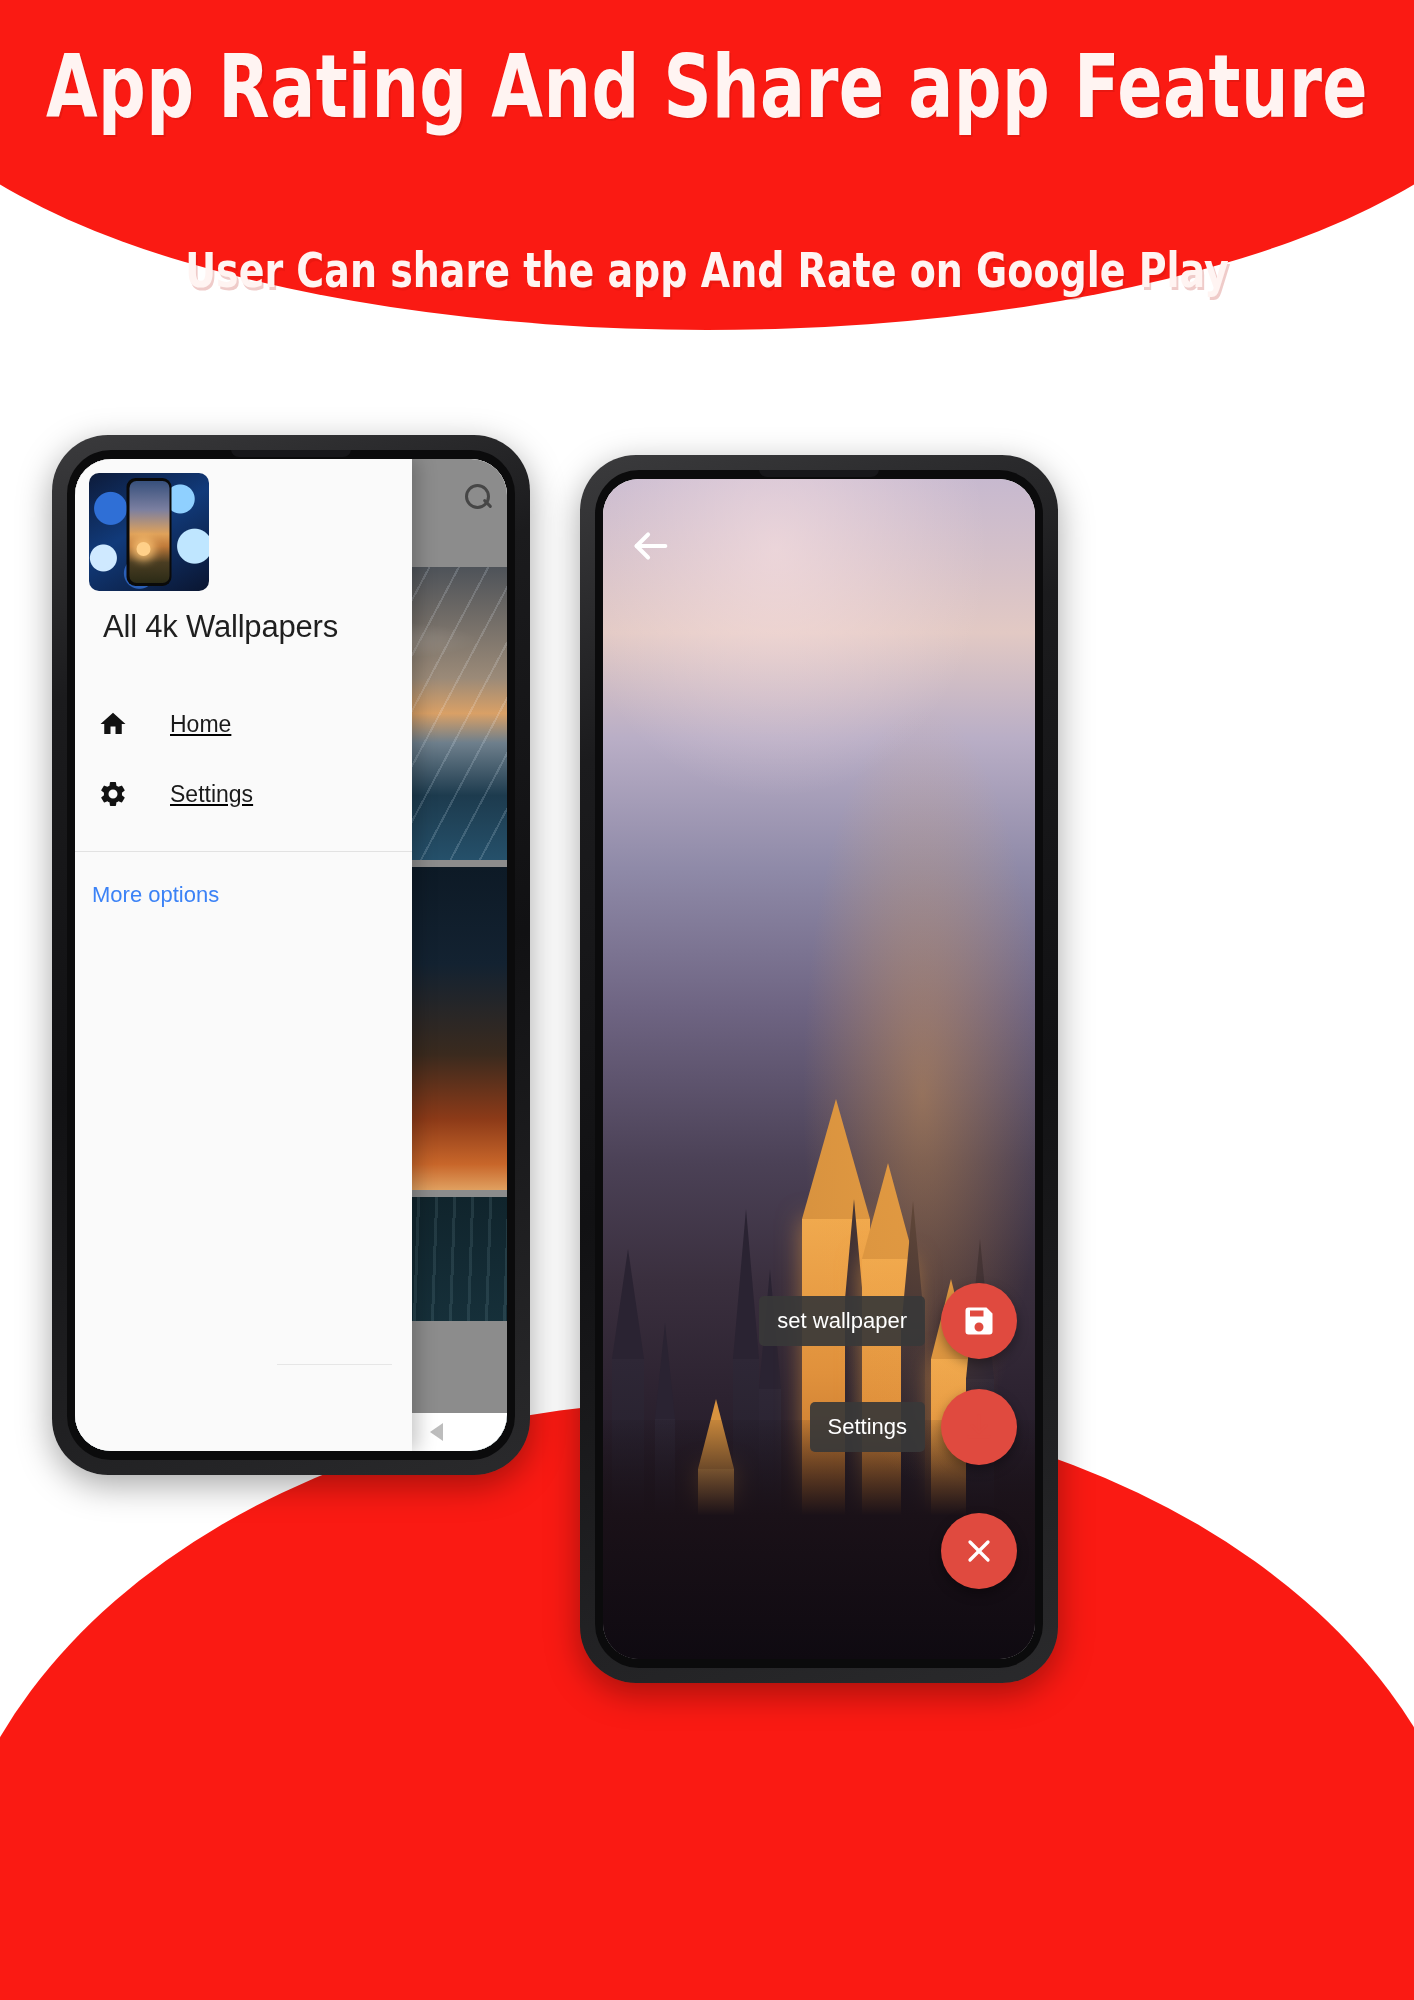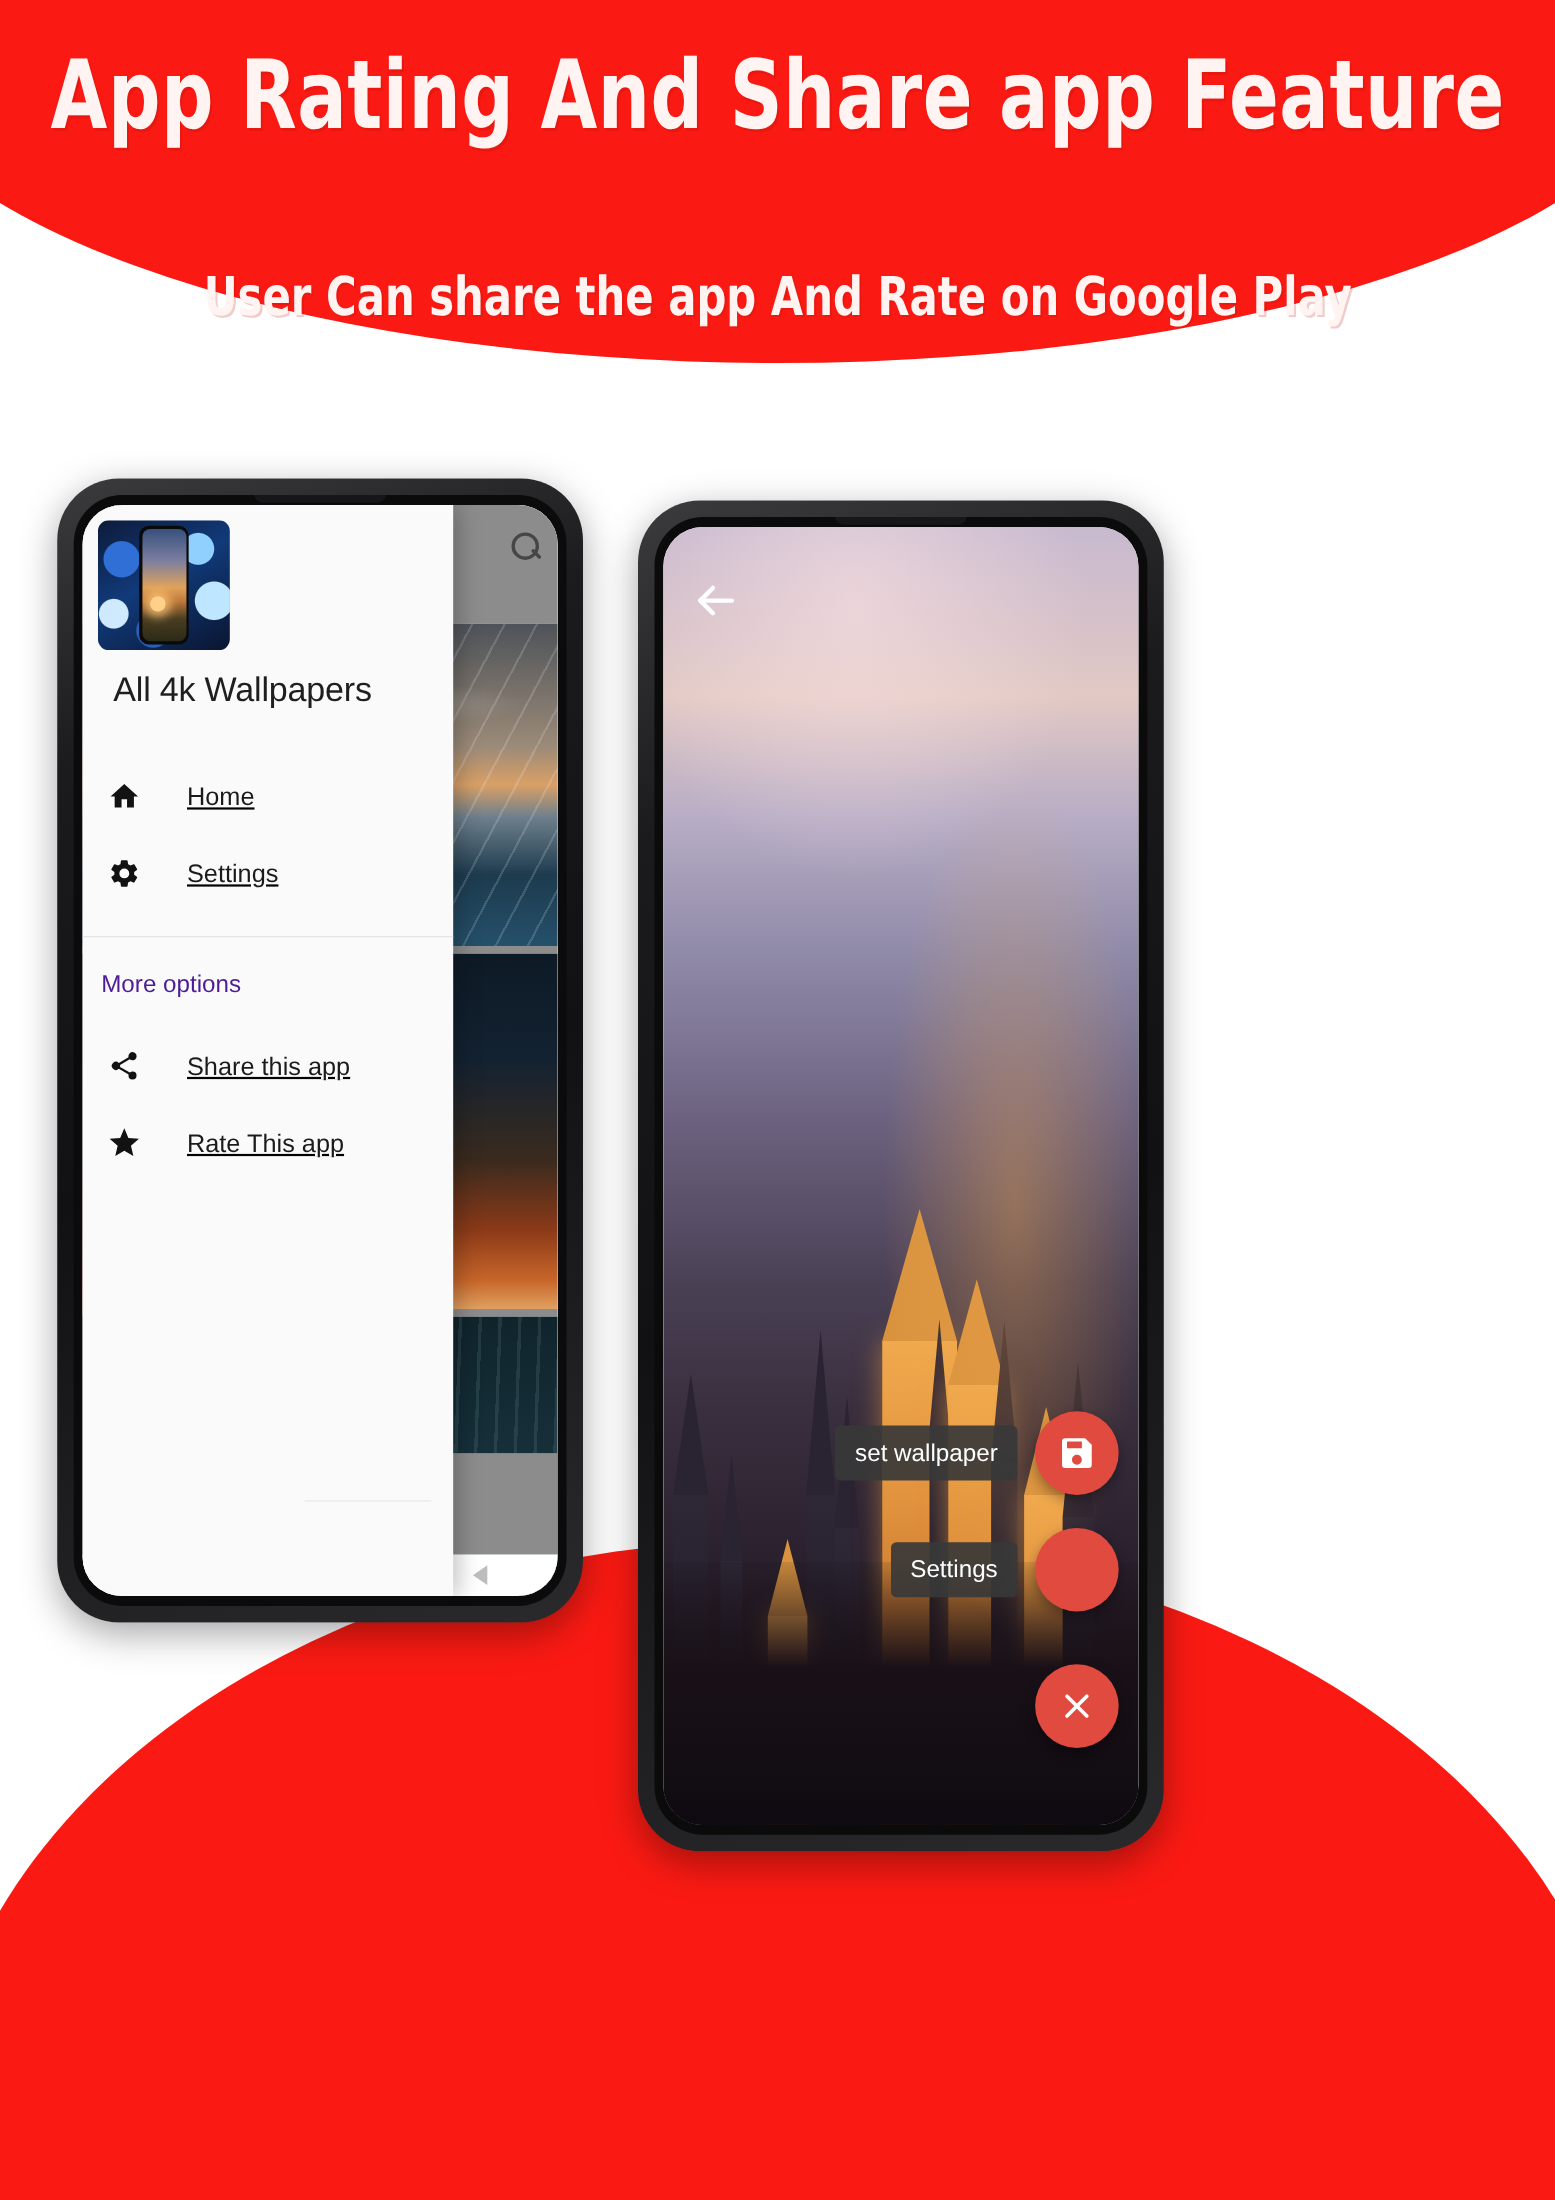--- a/index.html
+++ b/index.html
@@ -181,21 +181,21 @@
   }
 
   .menu-group{ padding-top: 44px; }
   .menu-item{
     display:flex; align-items:center; height:70px; padding-left:17px; cursor:pointer;text-decoration:underline;
   }
   .menu-icon{ width:42px; display:flex; align-items:center; justify-content:center; color:#121212; }
   .menu-icon svg{ display:block; }
   .menu-label{ font-size:23px; color:#1b1b1b; margin-left:36px; }
   .drawer-sep{ height:1px; background:#e2e2e2; margin: 22px 0 0 0; }
-  .more-title{ font-size:22px; color:#4c1d95; padding: 30px 0 0 17px; }
+  .more-title{ font-size:22px; color:#3b82f6; padding: 30px 0 0 17px; }
   .group-2{ padding-top: 26px; }
   .drawer-bottom-line{
     position:absolute; left:60%; right:6%; bottom:86px; height:1px; background:#e6e6e6;
   }
 
   
   .wallpaper{
     position:absolute; inset:0;
     background:
       linear-gradient(180deg,
@@ -342,40 +342,20 @@
               </span>
               <span class="menu-label">Settings</span>
             </div>
 
           </div>
 
           <div class="drawer-sep"></div>
 
           <div class="more-title">More options</div>
 
-          <div class="menu-group group-2">
-
-            <div class="menu-item">
-              <span class="menu-icon">
-                <svg width="30" height="30" viewBox="0 0 24 24" fill="currentColor">
-                  <path d="M18 16.1a2.9 2.9 0 00-1.96.77L8.9 12.73c.05-.23.08-.48.08-.73s-.03-.5-.08-.73l7.06-4.11A2.98 2.98 0 1015 5.02c0 .25.03.5.08.73L8.02 9.86a3 3 0 100 4.28l7.13 4.16c-.05.21-.08.43-.08.65A2.92 2.92 0 1018 16.1z"></path>
-                </svg>
-              </span>
-              <span class="menu-label">Share this app</span>
-            </div>
-
-            <div class="menu-item">
-              <span class="menu-icon">
-                <svg width="32" height="32" viewBox="0 0 24 24" fill="currentColor">
-                  <path d="M12 17.27L18.18 21l-1.64-7.03L22 9.24l-7.19-.61L12 2 9.19 8.63 2 9.24l5.46 4.73L5.82 21z"></path>
-                </svg>
-              </span>
-              <span class="menu-label">Rate This app</span>
-            </div>
-          </div>
 
           <div class="drawer-bottom-line"></div>
         </div>
 
       </div>
     </div>
   </div>
 
   <div class="phone" id="phone-right">
     <div class="phone-inner">

